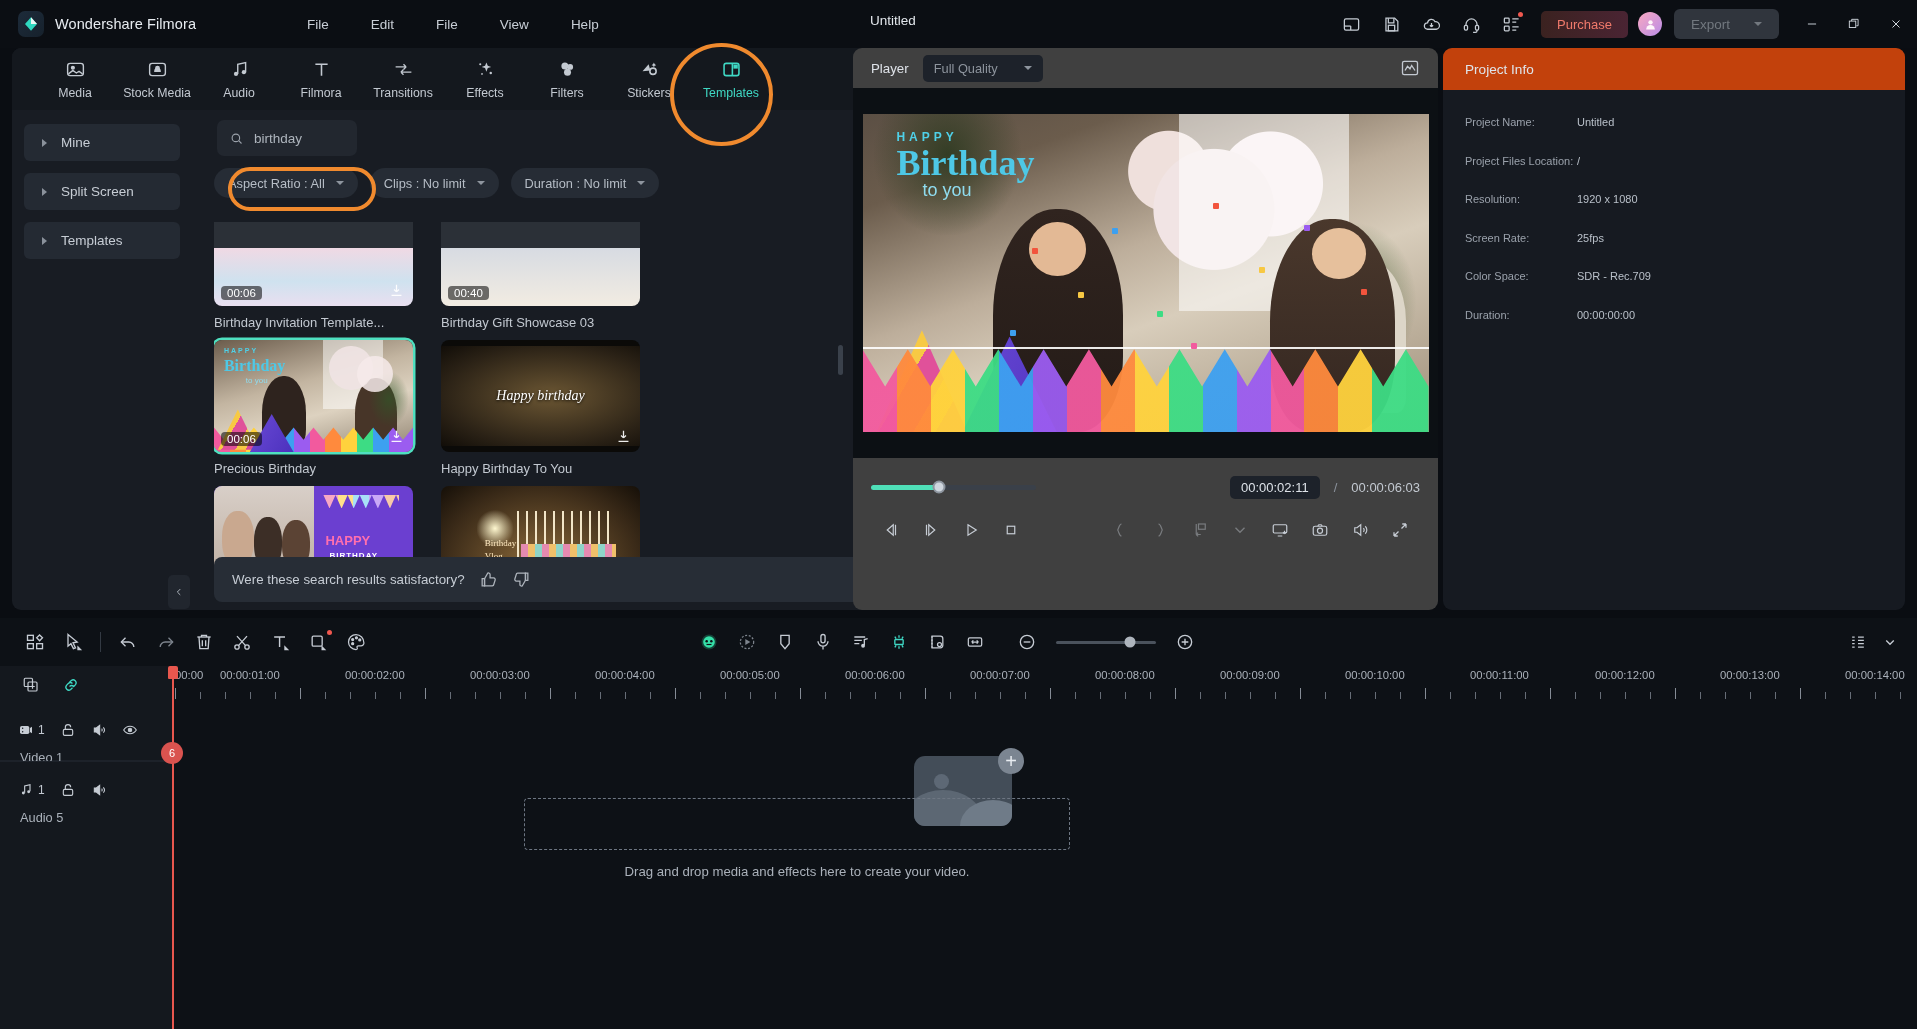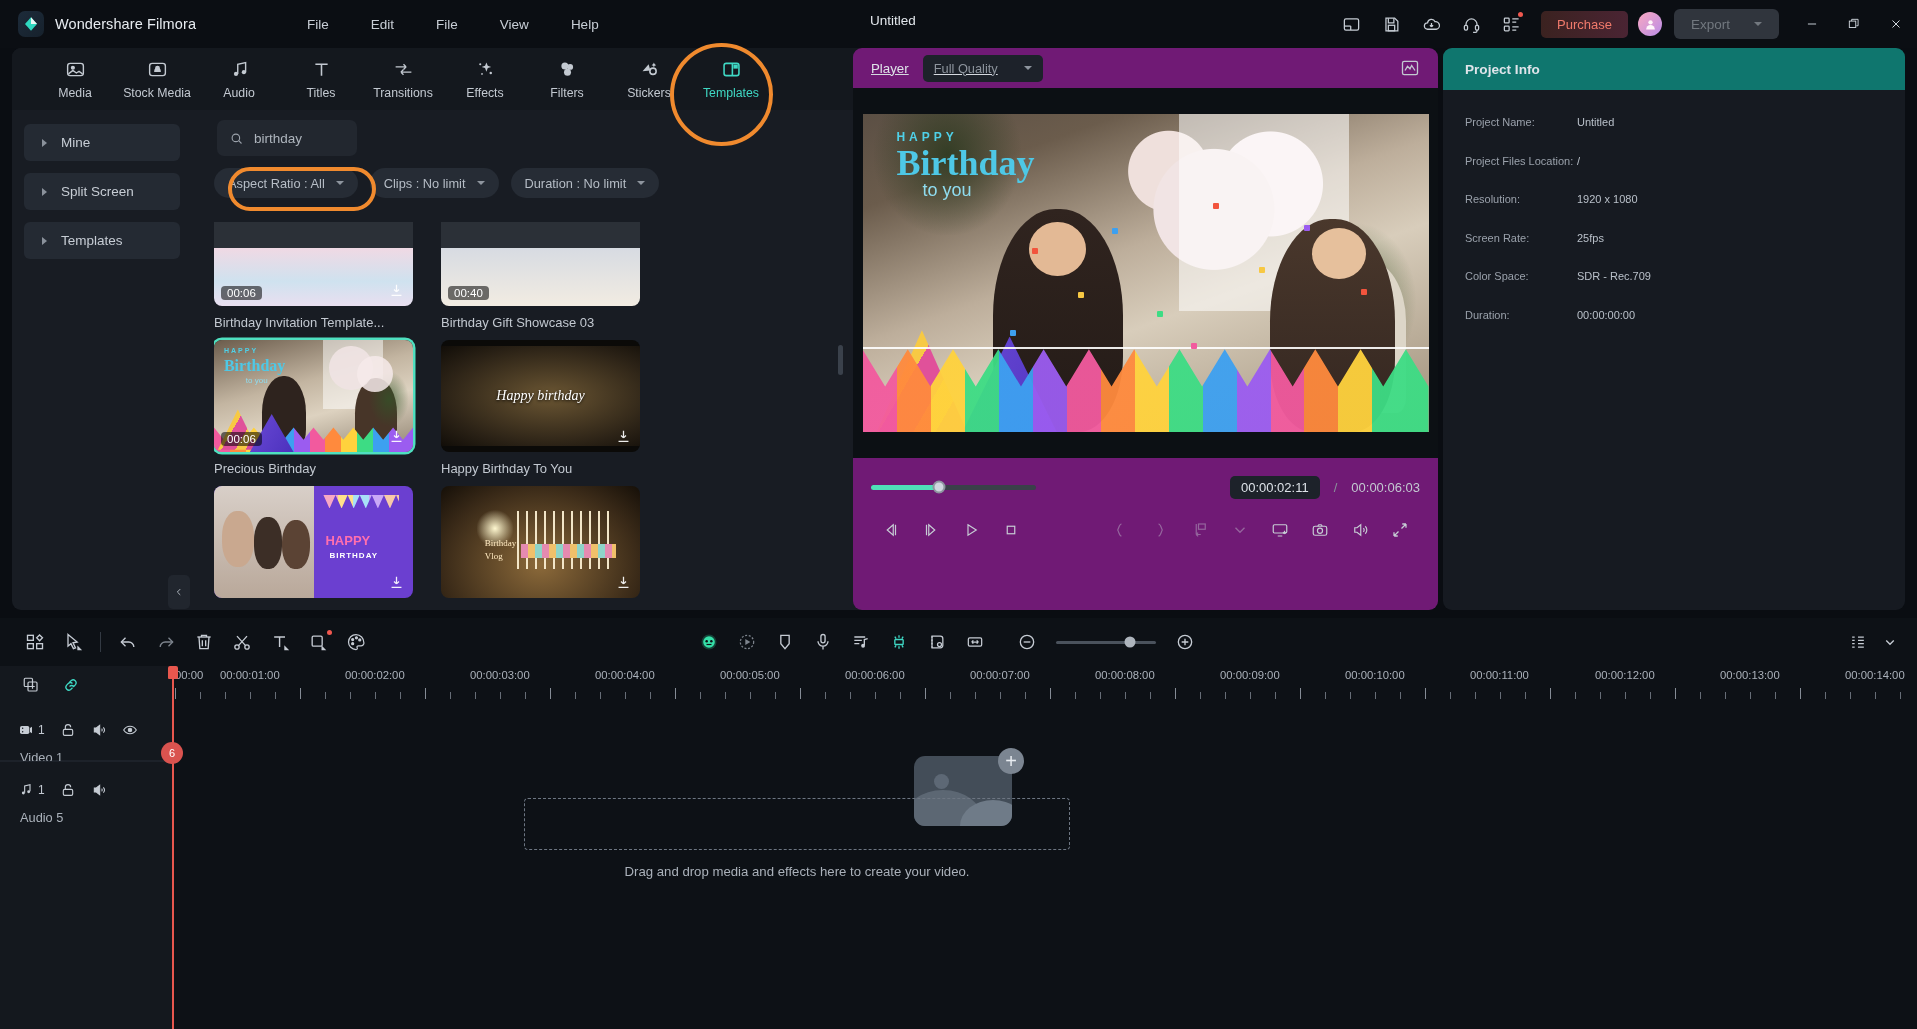--- a/index.html
+++ b/index.html
@@ -131,21 +131,21 @@
     position:absolute;left:168px;top:575px;width:22px;height:34px;background:#21262e;
     border-radius:5px;display:flex;align-items:center;justify-content:center;cursor:pointer;z-index:6;
   }
   .collapse svg{width:10px;height:10px;}
   .vsplit{
     position:absolute;left:838px;top:345px;width:5px;height:30px;border-radius:3px;background:#3a414b;
   }
 
   
   .player{
-    position:absolute;left:853px;top:48px;width:585px;height:562px;background:#701a75;border-radius:9px;overflow:hidden;text-decoration:underline;
+    position:absolute;left:853px;top:48px;width:585px;height:562px;background:#404040;border-radius:9px;overflow:hidden;
   }
   .playerhead{ height:40px;display:flex;align-items:center;padding:0 18px;gap:14px;}
   .playerhead .lbl{ font-size:13.3px;color:#dfe3e9;}
   .qual{
     width:120px;height:27px;background:#1d222a;border-radius:5px;display:flex;align-items:center;
     justify-content:space-between;padding:0 11px;font-size:12.8px;color:#8d949d;cursor:pointer;
   }
   .playerhead .rightico{margin-left:auto;width:20px;height:20px;cursor:pointer;}
   .stage{
     position:absolute;left:0;right:0;top:40px;height:370px;display:flex;align-items:center;justify-content:center;
@@ -194,21 +194,21 @@
   .tcsep{color:#8a919b;font-size:13px;}
   .tctot{font-size:13px;color:#c3c9d1;}
   .ctrls{position:absolute;left:0;right:0;top:462px;height:40px;display:flex;align-items:center;padding:0 18px;gap:0;}
   .cbtn{width:40px;height:32px;display:flex;align-items:center;justify-content:center;cursor:pointer;}
   .cbtn svg{width:18px;height:18px;}
   .cbtn.dim svg{opacity:.42;}
   .spacer{flex:1;}
 
   
   .rightpanel{position:absolute;left:1443px;top:48px;width:462px;height:562px;background:#161a21;border-radius:9px;overflow:hidden;}
-  .rphead{height:42px;display:flex;align-items:center;padding-left:22px;font-size:13.6px;color:#dfe4ea;background:#0f766e;font-weight:bold;}
+  .rphead{height:42px;display:flex;align-items:center;padding-left:22px;font-size:13.6px;color:#dfe4ea;background:#c2410c;}
   .rpbody{padding:24px 22px 0 22px;}
   .inforow{display:flex;margin-bottom:22px;font-size:11px;line-height:1.5;}
   .infolbl{width:112px;color:#9aa1ab;flex:none;}
   .infoval{color:#b9c0c9;}
 
   
   .timeline{position:absolute;left:0;top:618px;width:1917px;height:411px;background:#0d1116;}
   .tlbar{height:48px;display:flex;align-items:center;padding:0 16px;position:relative;}
   .tb{width:38px;height:34px;display:flex;align-items:center;justify-content:center;cursor:pointer;position:relative;}
   .tb svg{width:20px;height:20px;}
@@ -361,21 +361,21 @@
             <path d="M10 17V6l9-2v11" fill="none" stroke="#c3c9d1" stroke-width="1.6"></path>
             <circle cx="8" cy="17" r="2.4"></circle>
             <circle cx="17" cy="15" r="2.4"></circle>
           </svg>
         <span>Audio</span>
       </div>
       <div class="tab">
         <svg viewBox="0 0 24 24" fill="none" stroke="#c3c9d1" stroke-width="1.8">
             <path d="M5 6h14M12 6v13"></path>
           </svg>
-        <span>Titles</span>
+        <span>Filmora</span>
       </div>
       <div class="tab">
         <svg viewBox="0 0 24 24" fill="none" stroke="#c3c9d1" stroke-width="1.6">
             <path d="M3 9h12m0 0l-3-3m3 3l-3 3"></path>
             <path d="M21 15H9m0 0l3-3m-3 3l3 3"></path>
           </svg>
         <span>Transitions</span>
       </div>
       <div class="tab">
         <svg viewBox="0 0 24 24" fill="#c3c9d1">
@@ -544,20 +544,34 @@
                       <path d="M12 4v10m0 0l-3.5-3.5M12 14l3.5-3.5M5 19h14"></path>
                     </svg>
                 </div>
               </div>
             </div>
 
           </div>
           <div class="scrollbar"></div>
         </div>
 
+        <div class="feedback">
+          <span class="fbtext">Were these search results satisfactory?</span>
+          <svg class="fbicon" viewBox="0 0 24 24" fill="none" stroke="#c6ccd4" stroke-width="1.6">
+              <path d="M7 11v9H4v-9z"></path>
+              <path d="M7 11l4-7a2 2 0 013 1.8V10h4.5a2 2 0 011.9 2.6l-1.7 5.6A2 2 0 0116.8 20H7z"></path>
+            </svg>
+          <svg class="fbicon" viewBox="0 0 24 24" fill="none" stroke="#c6ccd4" stroke-width="1.6">
+              <path d="M17 13V4h3v9z"></path>
+              <path d="M17 13l-4 7a2 2 0 01-3-1.8V14H5.5a2 2 0 01-1.9-2.6l1.7-5.6A2 2 0 017.2 4H17z"></path>
+            </svg>
+          <svg class="fbclose" viewBox="0 0 24 24" stroke="#c6ccd4" stroke-width="1.7" fill="none">
+              <path d="M6 6l12 12M18 6L6 18"></path>
+            </svg>
+        </div>
       </div>
     </div>
 
     <div class="highlight-rect" style="left:216px;top:119px;width:148px;height:44px;"></div>
   </div>
 
   <div class="highlight-circle" style="left:670px;top:43px;width:103px;height:103px;"></div>
 
   <div class="collapse">
     <svg viewBox="0 0 24 24" fill="none" stroke="#aeb5bd" stroke-width="2.4">

